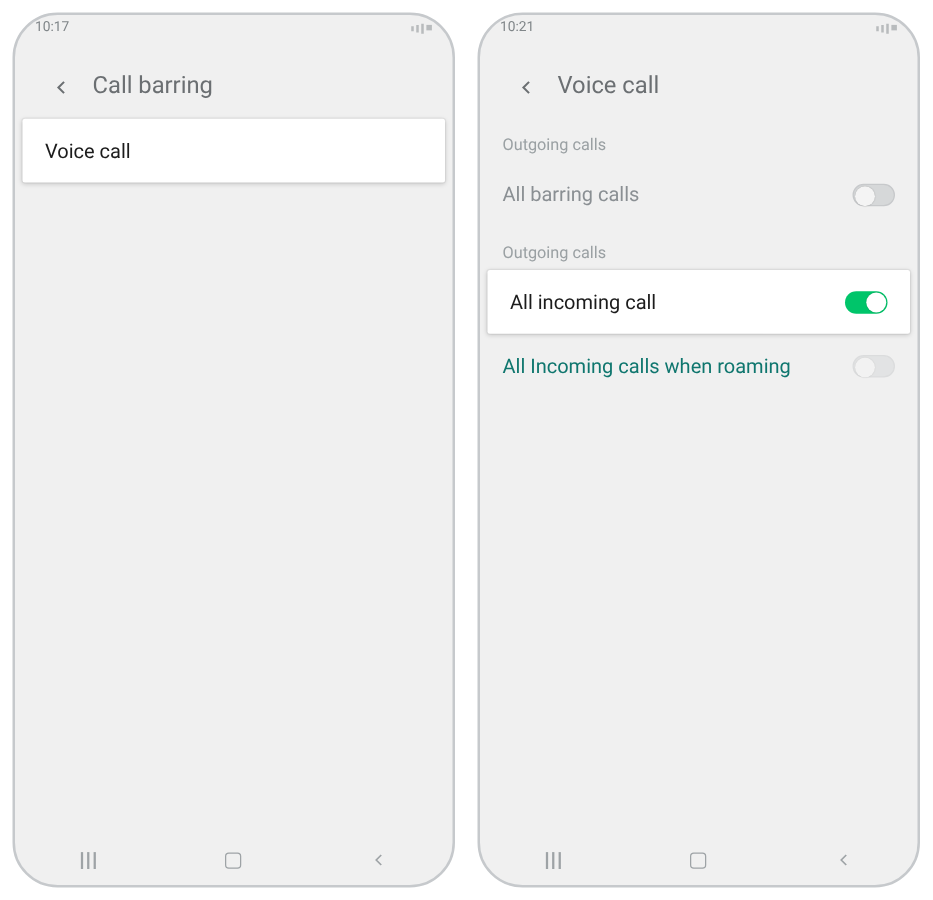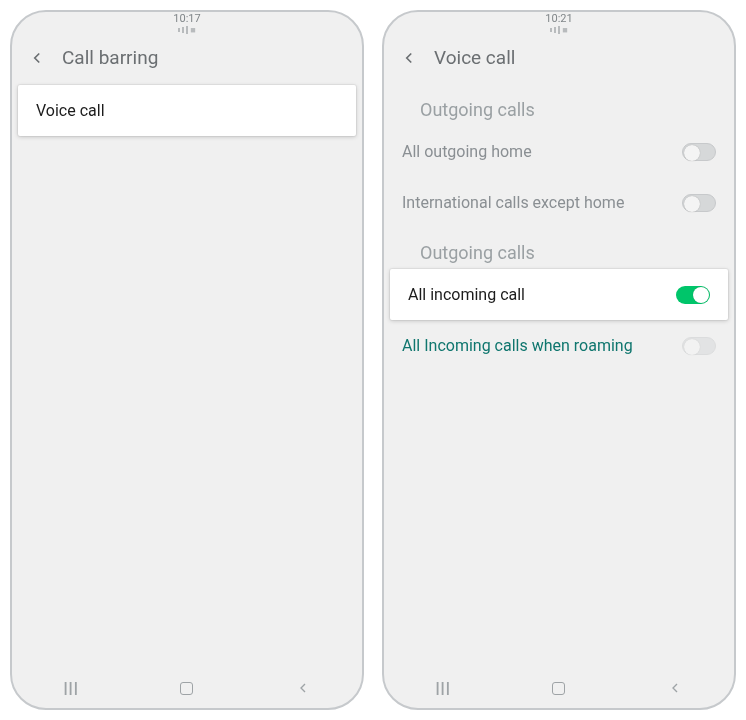--- a/index.html
+++ b/index.html
@@ -18,33 +18,32 @@
       background: #f0f0f0;
       display: flex;
       flex-direction: column;
       overflow: hidden;
       position: relative;
     }
     .statusbar {
       height: 22px;
       display: flex;
       justify-content: space-between;
-      align-items: center;
-      padding: 0 16px;
+      align-items: flex-end;
+      padding: 16px 16px;
       font-size: 11px;
       color: #808689;
-      flex-direction: column;
     }
     .sb-icons { display:flex; gap:2px; align-items:center; opacity:.5; }
     .sb-bar { width:2px; background:#808689; display:inline-block; }
     .app-header {
       display: flex;
-      align-items: center;
+      align-items: flex-end;
       gap: 16px;
-      padding: 12px 16px 16px 16px;
+      padding: 12px 16px 16px 28px;
     }
     .app-header .back { color:#6b6f72; }
     .app-header .title { font-size: 19px; color:#6b6f72; font-weight: 400; }
     .content { flex:1; display:flex; flex-direction:column; }
     .list-item {
       padding: 16px 18px;
       font-size: 16px;
       color: #8a8f93;
       display:flex;
       align-items:center;
@@ -54,23 +53,22 @@
     .list-item.dim { color:#0f766e; }
     .list-item.highlighted {
       background:#fff;
       margin: 0 6px;
       border-radius: 2px;
       box-shadow: 0 1px 4px rgba(0,0,0,.18), 0 0 0 1px rgba(0,0,0,.04);
       color:#1c1c1c;
     }
     .section-label {
       padding: 14px 18px 6px 18px;
-      font-size: 18px;
+      font-size: 13px;
       color:#9aa0a3;
-      margin-left:18px;
     }
     
     .toggle { width:34px; height:18px; border-radius:9px; position:relative; flex:0 0 34px; }
     .toggle .knob { position:absolute; top:1px; width:16px; height:16px; border-radius:50%; background:#fff; box-shadow:0 0 1px rgba(0,0,0,.3); }
     .toggle.off { background:#d6d8d9; border:1px solid #c7c9cb; }
     .toggle.off .knob { left:1px; background:#f4f4f4; }
     .toggle.on { background:#00c56a; }
     .toggle.on .knob { right:1px; }
     .toggle.disabled { opacity:.5; }
     
@@ -140,33 +138,27 @@
       <svg width="18" height="18" viewBox="0 0 24 24" fill="none" stroke="#6b6f72" stroke-width="2.2">
           <polyline points="15 18 9 12 15 6"></polyline>
         </svg>
     </span>
     <span class="title">Voice call</span>
   </div>
   <div class="content">
     <div class="section-label">Outgoing calls</div>
 
     <div class="list-item">
-      <span>All outgoing home</span>
+      <span>All barring calls</span>
       <span class="toggle off">
           <span class="knob"></span>
         </span>
     </div>
 
 
-    <div class="list-item">
-      <span>International calls except home</span>
-      <span class="toggle off">
-          <span class="knob"></span>
-        </span>
-    </div>
 
     <div class="section-label">Outgoing calls</div>
 
     <div class="list-item highlighted strong">
       <span>All incoming call</span>
       <span class="toggle on">
           <span class="knob"></span>
         </span>
     </div>
 

